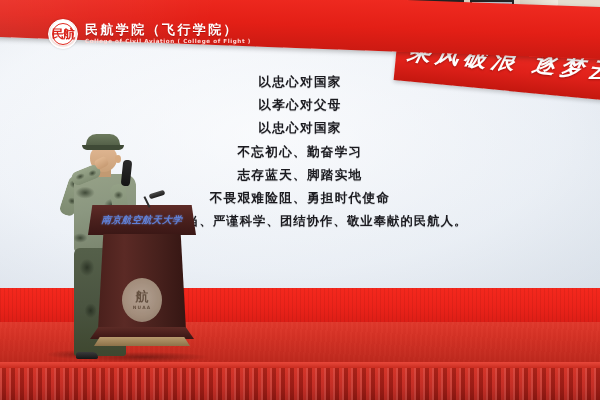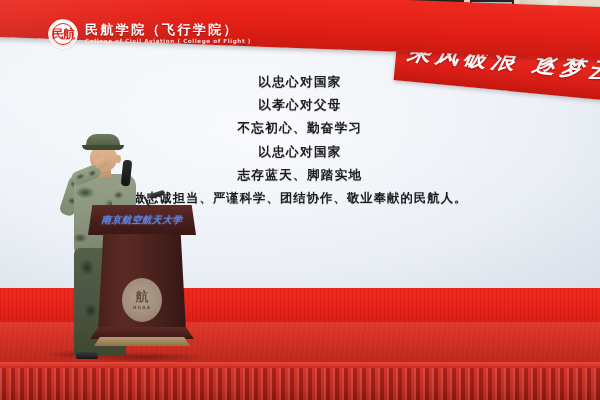--- a/index.html
+++ b/index.html
@@ -338,23 +338,24 @@
     <div class="bg-window bg-w4"></div>
     <div class="bg-pillar"></div>
     <div class="bg-beam"></div>
   </div>
 
   <div class="screen">
     <div class="vignette"></div>
     <div class="screen-text">
       <div class="oath-line">以忠心对国家</div>
       <div class="oath-line">以孝心对父母</div>
+      <div class="oath-line">以忠心对国家</div>
       <div class="oath-line">不忘初心、勤奋学习</div>
-      <div class="oath-line">以忠心对国家</div>
       <div class="oath-line">志存蓝天、脚踏实地</div>
+      <div class="oath-line">不畏艰难险阻、勇担时代使命</div>
       <div class="oath-line wide">做忠诚担当、严谨科学、团结协作、敬业奉献的民航人。</div>
     </div>
   </div>
 
   <div class="calli-banner">
     <span class="calli-text">乘风破浪 逐梦云霄</span>
     <span class="calli-sup">中国民航大学</span>
   </div>
 
   <div class="top-banner">

